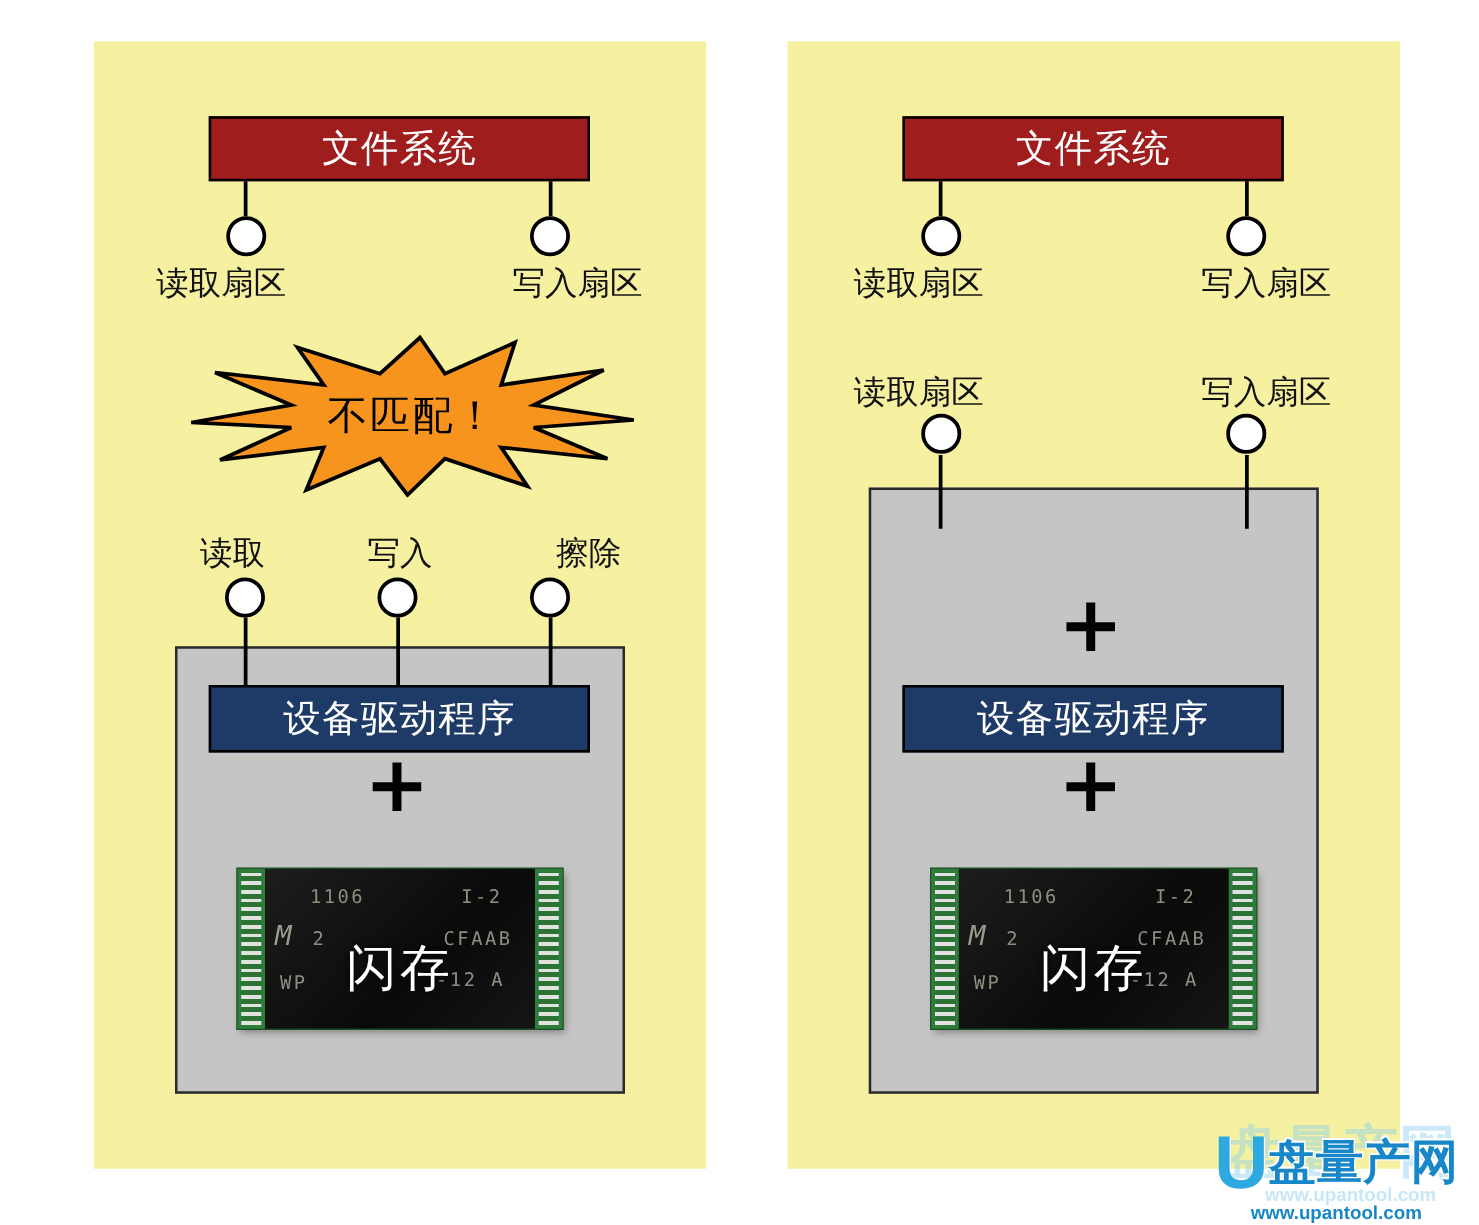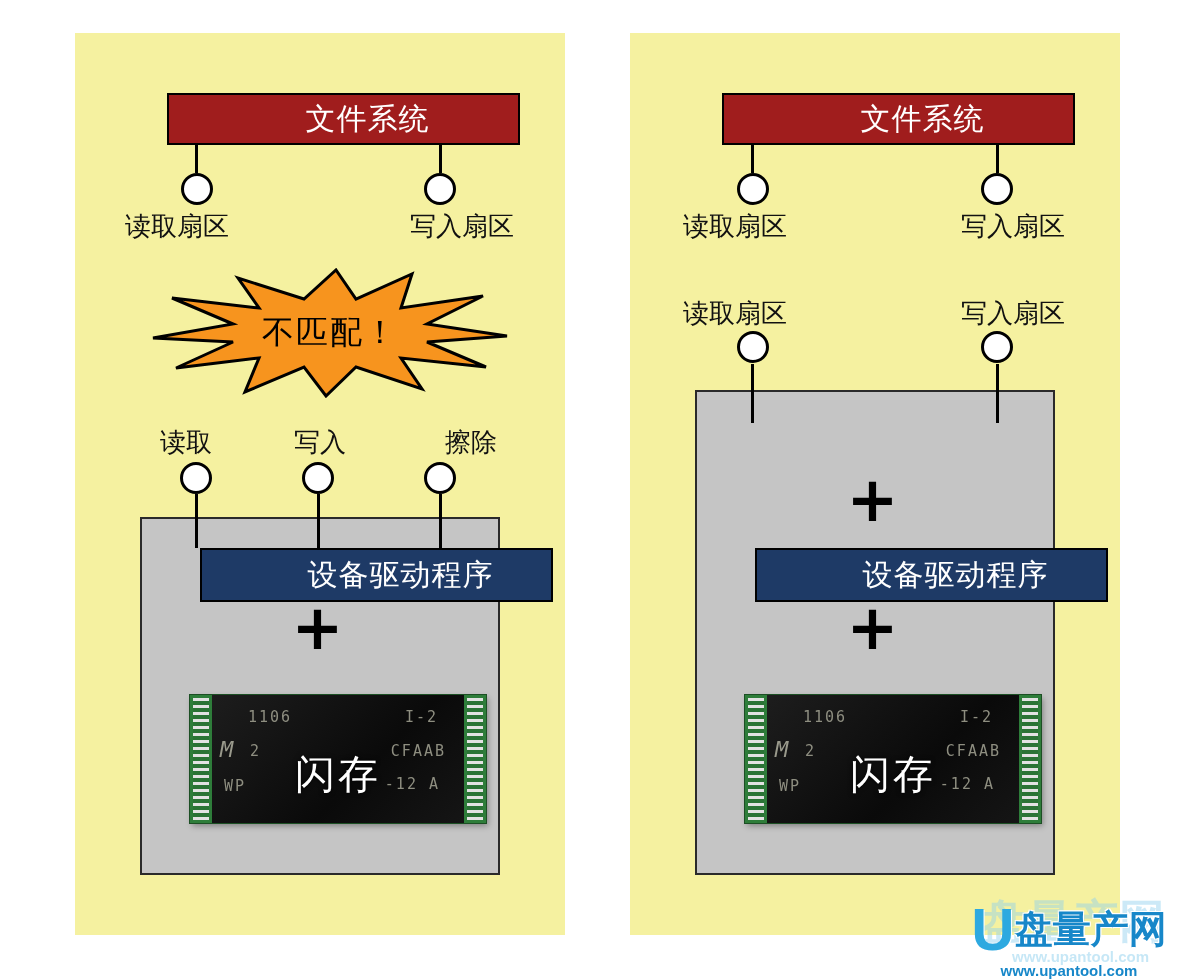--- a/index.html
+++ b/index.html
@@ -5,23 +5,23 @@
   html,body{margin:0;padding:0;}
   body{
     width:1183px;height:980px;position:relative;background:#ffffff;overflow:hidden;
     font-family:"Liberation Sans",sans-serif;color:#111;
   }
   .panel{position:absolute;top:33px;width:490px;height:902px;background:var(--panel-bg,#F5F1A0);}
   #panel-left{left:75px;}
   #panel-right{left:630px;}
 
   .box{position:absolute;border:2px solid #000;display:flex;align-items:center;justify-content:center;
-       font-size:30px;letter-spacing:1px;padding-left:48px;}
+       font-size:30px;letter-spacing:1px;}
   .fs-box{left:92px;top:60px;width:301px;height:48px;background:var(--file-system-bg,#A01D1D);color:#fff;}
-  .driver-box{left:92px;top:515px;width:301px;height:50px;background:var(--device-driver-bg,#1E3A66);color:#fff;margin-left:33px;}
+  .driver-box{left:92px;top:515px;width:301px;height:50px;background:var(--device-driver-bg,#1E3A66);color:#fff;}
   .ftl-box{left:92px;top:390px;width:301px;height:46px;background:var(--ftl-bg,#FFC321);color:#000;font-size:32px;}
 
   .connector{position:absolute;width:3px;background:#000;}
   .node{position:absolute;width:26px;height:26px;border:3px solid #000;border-radius:50%;background:#fff;}
 
   .lbl{position:absolute;font-size:26px;color:#111;white-space:nowrap;transform:translateX(-50%);}
 
   .gray-box{position:absolute;left:65px;width:356px;background:var(--gray-box,#C5C5C5);border:2px solid #2a2a2a;}
   #gray-left{top:484px;height:354px;}
   #gray-right{top:357px;height:481px;}
@@ -29,21 +29,21 @@
   .plus{position:absolute;left:92px;width:301px;text-align:center;font-size:62px;line-height:66px;
         font-weight:900;color:#000;font-family:"DejaVu Sans",sans-serif;}
 
   .burst-wrap{position:absolute;left:75px;top:235px;width:360px;height:130px;}
   .burst-wrap svg{position:absolute;left:0;top:0;}
   .burst-wrap polygon{fill:var(--mismatch-bg,#F7941E);stroke:#000;stroke-width:3;}
   .burst-label{position:absolute;left:0;top:0;right:0;bottom:0;display:flex;align-items:center;justify-content:center;
                font-size:32px;color:#000;letter-spacing:2px;}
 
   .chip{position:absolute;left:115px;top:662px;width:260px;height:128px;background:#2e7d3a;
-        box-shadow:0 0 0 1px #1c4f24, 2px 3px 6px rgba(0,0,0,.35);padding-left:36px;}
+        box-shadow:0 0 0 1px #1c4f24, 2px 3px 6px rgba(0,0,0,.35);}
   .chip-pins{position:absolute;top:3px;bottom:3px;width:16px;
              background:repeating-linear-gradient(to bottom,#e2e2e2 0 3px,rgba(20,60,25,.15) 3px 7px);}
   .chip-pins-left{left:3px;}
   .chip-pins-right{right:3px;}
   .chip-body{position:absolute;left:22px;right:22px;top:0;bottom:0;
              background:linear-gradient(135deg,#1d1d1d 0%,#0a0a0a 60%,#151515 100%);}
   .mk{position:absolute;color:#8e8e80;font-family:"DejaVu Sans Mono",monospace;font-size:15px;letter-spacing:2px;}
   .mk1l{left:36px;top:13px;}
   .mk1r{right:26px;top:13px;}
   .mklogo{left:8px;top:42px;font-style:italic;font-size:22px;color:#9a9a8c;}

